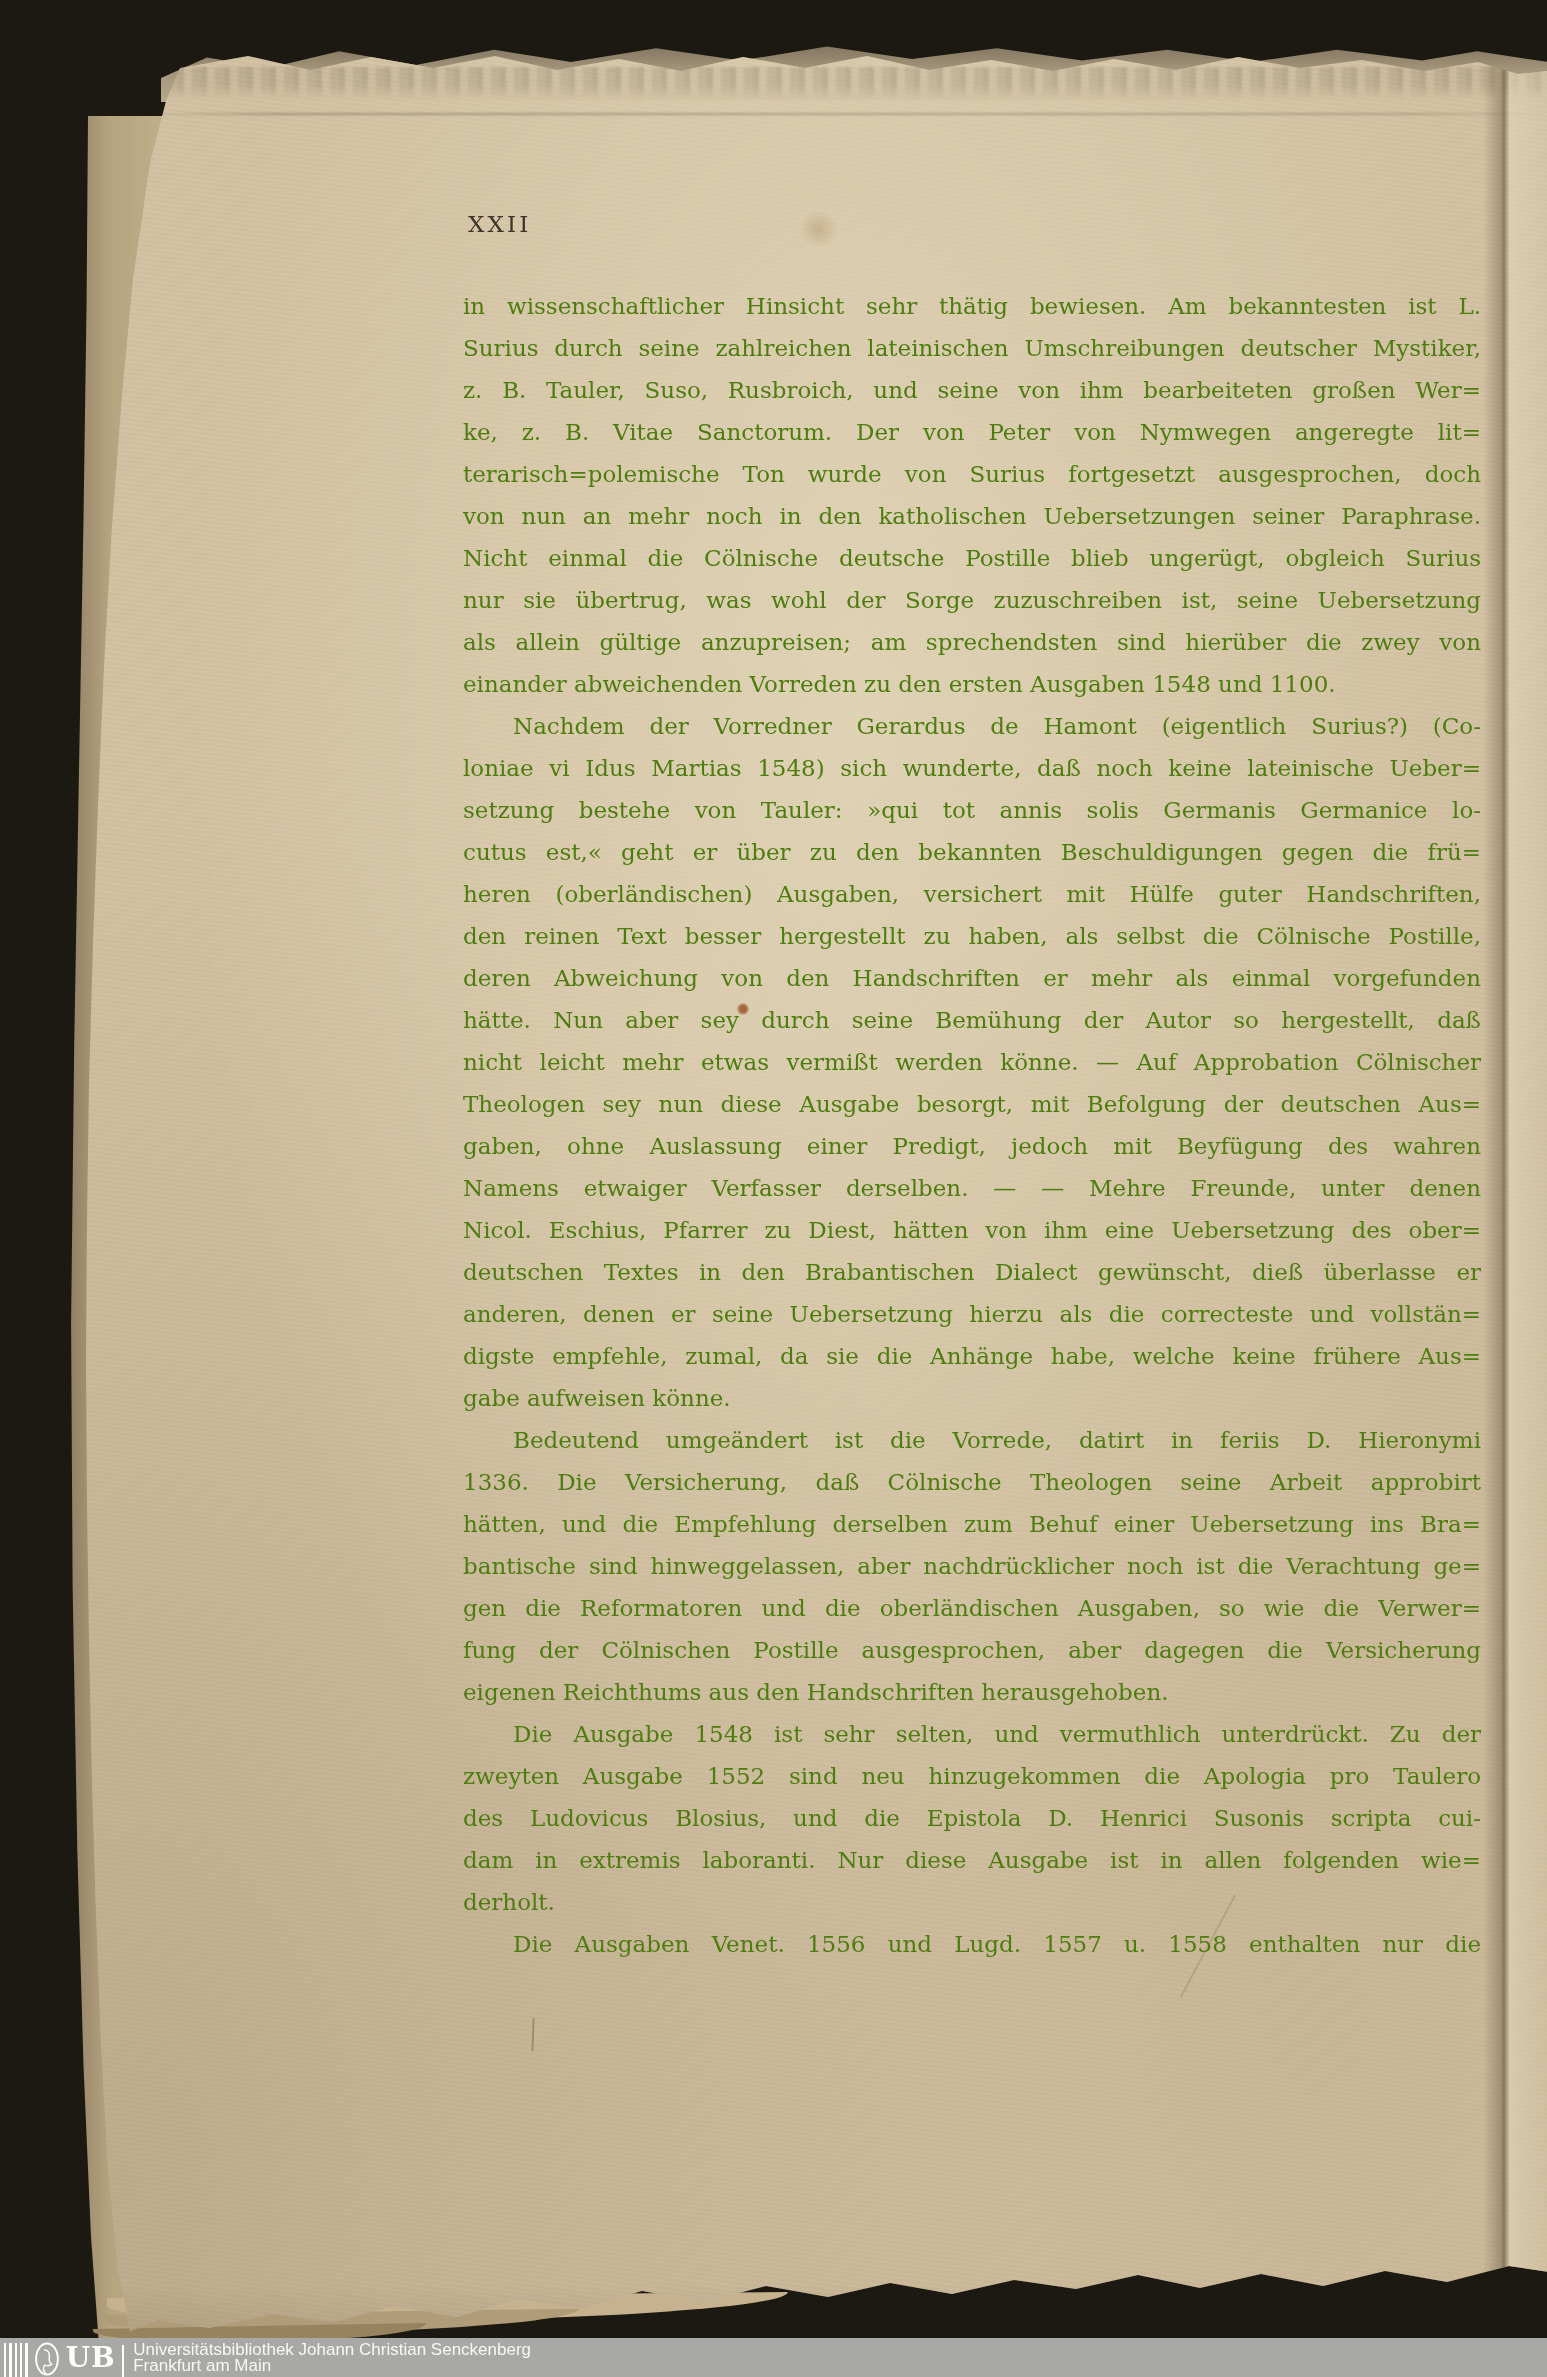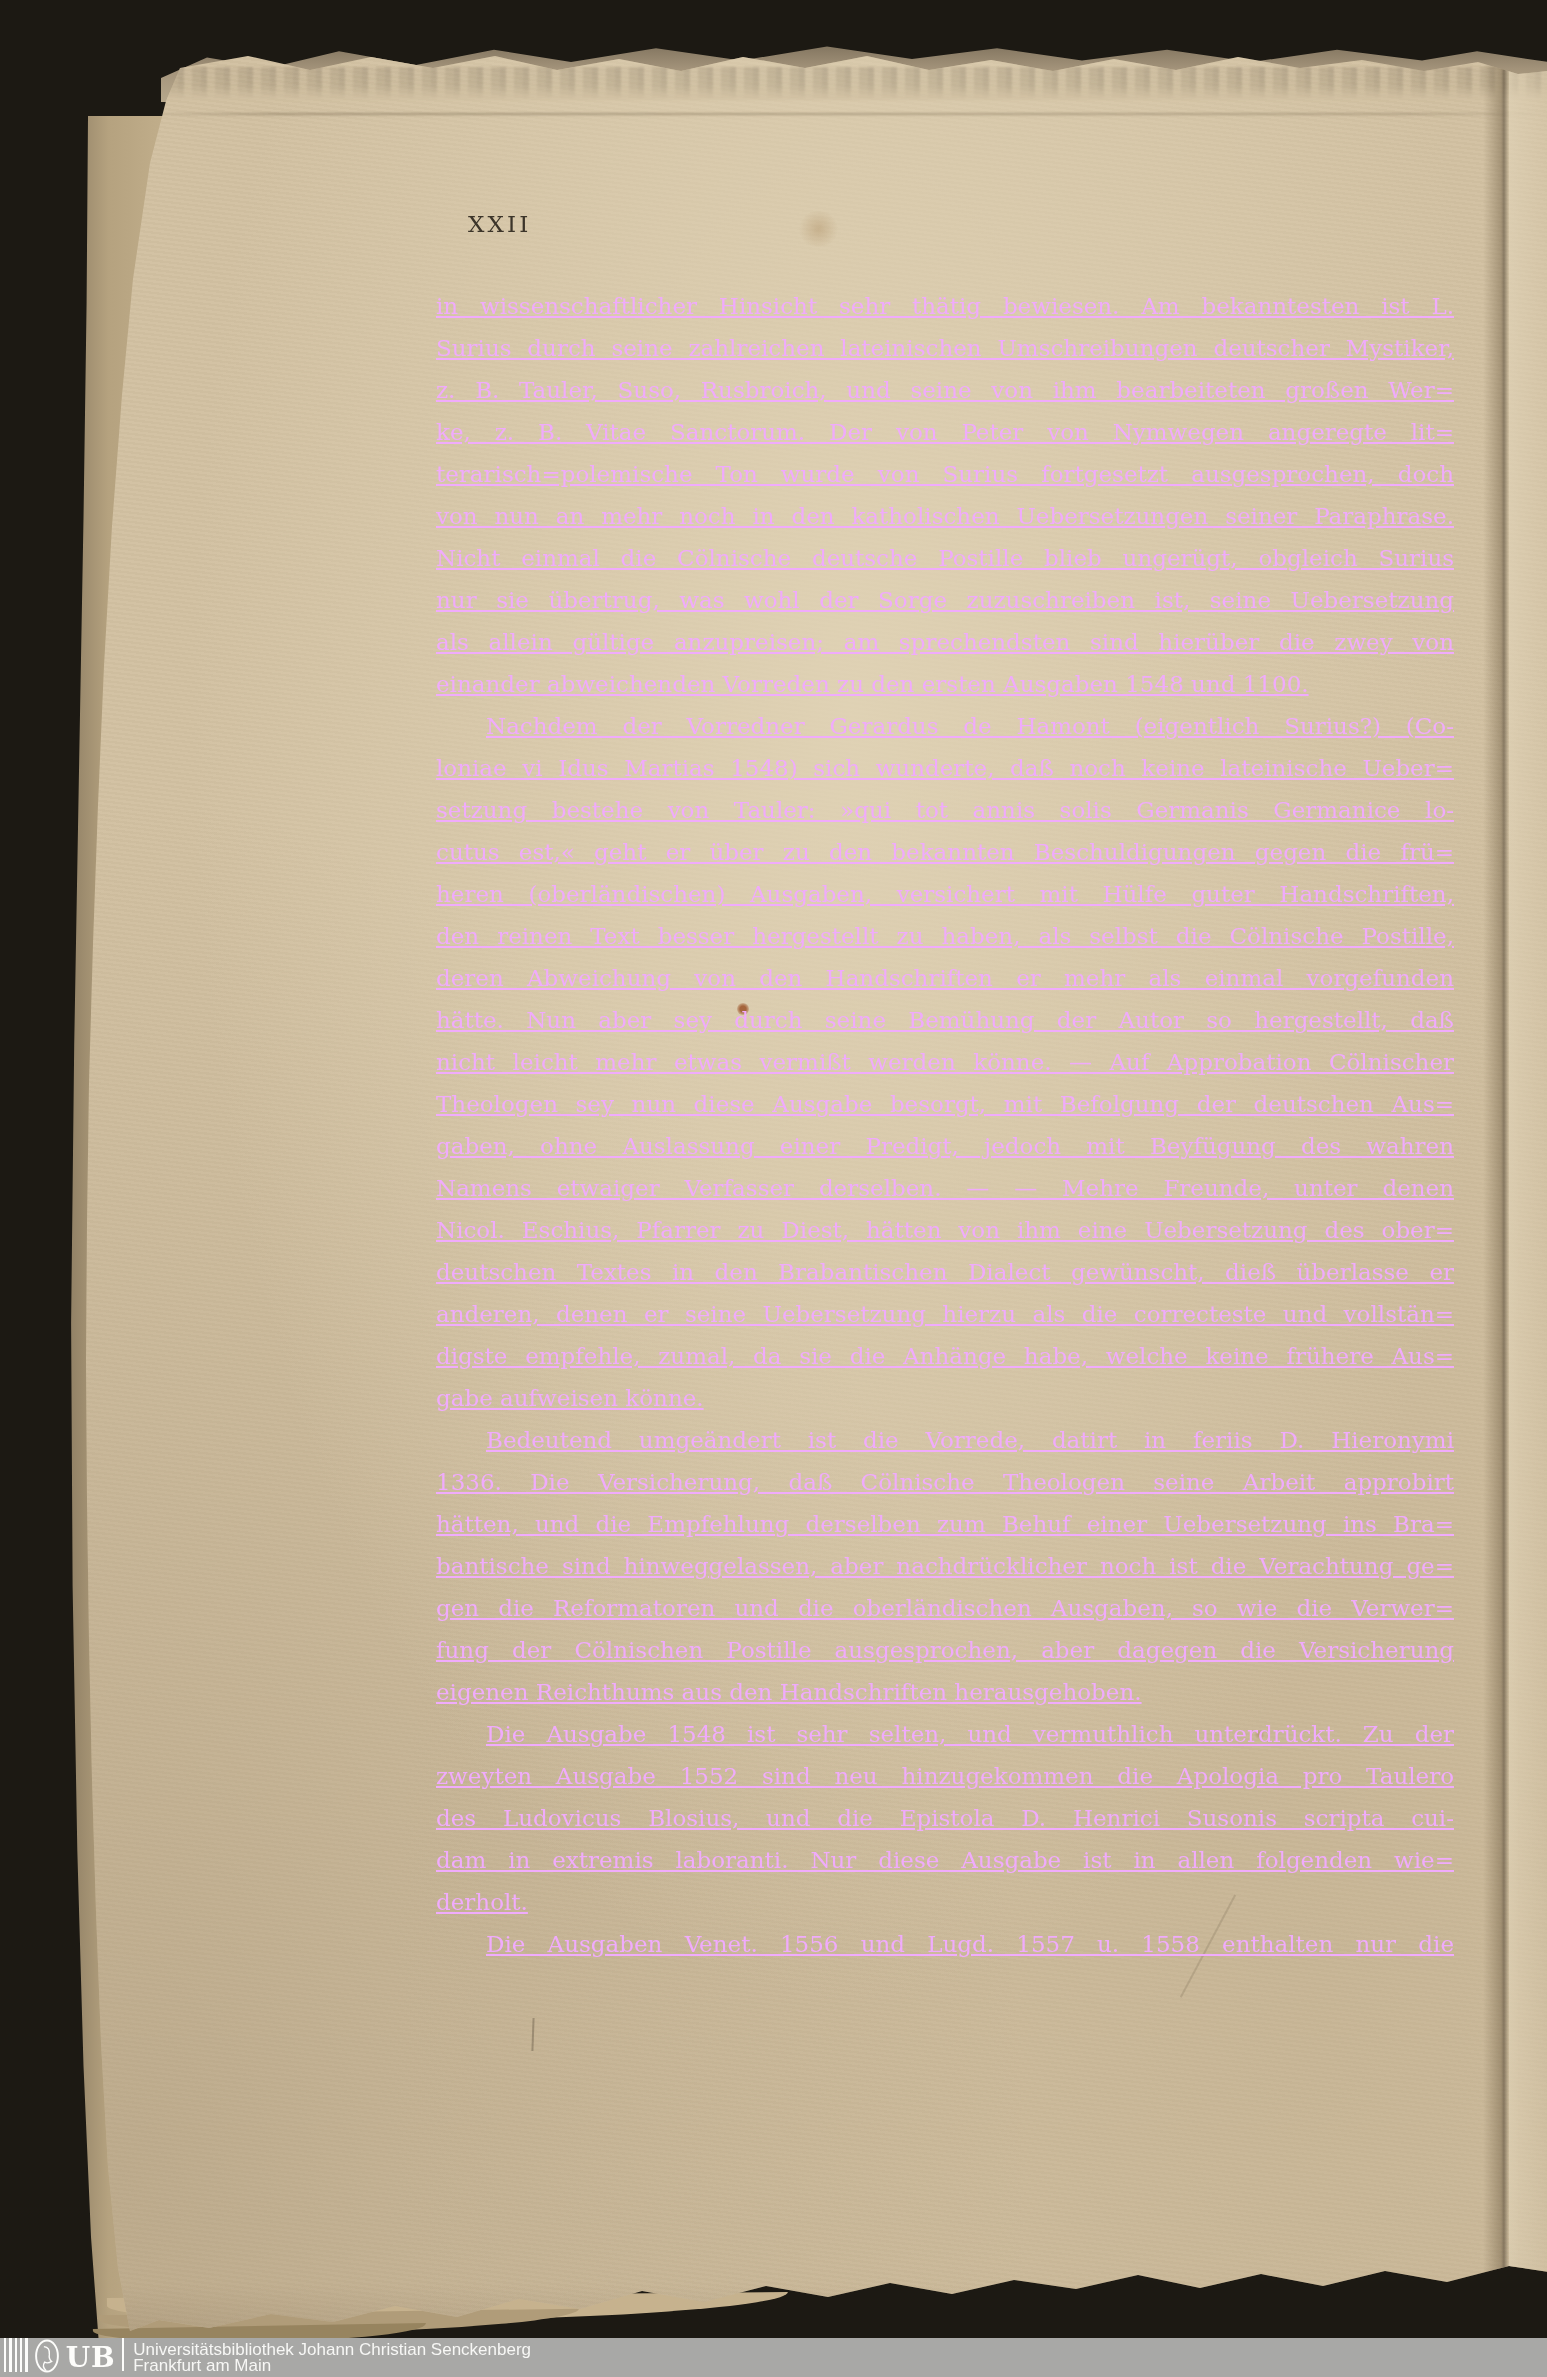--- a/index.html
+++ b/index.html
@@ -51,30 +51,30 @@
   .stain-soft{position:absolute;left:797px;top:211px;width:43px;height:36px;border-radius:50%;
     background:radial-gradient(circle, rgba(150,110,60,.28), rgba(150,110,60,0) 70%);}
   .stain-small{position:absolute;left:1254px;top:1730px;width:10.8px;height:9.3px;border-radius:50%;
     background:radial-gradient(circle, rgba(140,92,44,.35), rgba(140,92,44,0) 75%);}
   .scratch1{position:absolute;left:532px;top:2018px;width:1.5px;height:32.5px;background:rgba(60,50,38,.30);transform:rotate(2deg);}
   .scratch2{position:absolute;left:1207px;top:1888px;width:1.5px;height:116px;background:rgba(90,76,56,.18);transform:rotate(28deg);}
 
   
   .page-number{position:absolute;left:468px;top:211px;font-size:23px;letter-spacing:3.1px;
     color:#3c352a;}
-  .text-block{position:absolute;left:436px;top:285px;width:1018px;color:#f0abfc;text-decoration:underline;}
+  .text-block{position:absolute;left:463px;top:285px;width:1018px;color:#4d7c0f;}
   .line{height:42px;line-height:42px;font-size:23px;white-space:nowrap;
     text-align:justify;text-align-last:justify;}
   .line.indent{padding-left:50px;}
   .line.line-end{text-align-last:left;}
 
   
   .footer-bar{position:absolute;left:0;right:0;bottom:0;height:39px;background:#a8a8a6;
     display:flex;align-items:center;z-index:60;font-family:"Liberation Sans", sans-serif;}
-  .ub-logo{display:flex;align-items:flex-start;height:100%;}
+  .ub-logo{display:flex;align-items:flex-end;height:100%;}
   .spines{display:flex;gap:3.1px;margin-left:3.9px;align-items:center;}
   .spines span{display:block;width:2.3px;height:34px;background:#fdfdfb;}
   .portrait{margin-left:5.4px;}
   .ub-text{color:#fdfdfb;font-family:"DejaVu Serif", serif;font-weight:bold;font-size:28px;
     margin-left:4.6px;letter-spacing:0.8px;line-height:39px;}
   .logo-sep{width:2.3px;height:32.5px;background:#fdfdfb;margin-left:6.2px;}
   .footer-texts{margin-left:9.3px;color:#f7f7f5;font-size:17px;line-height:15.5px;}
 </style>
 </head>
 <body>

